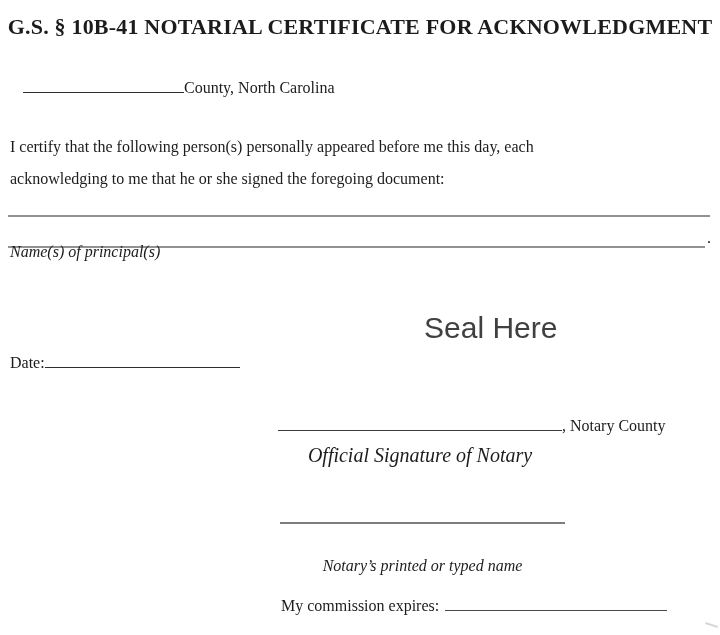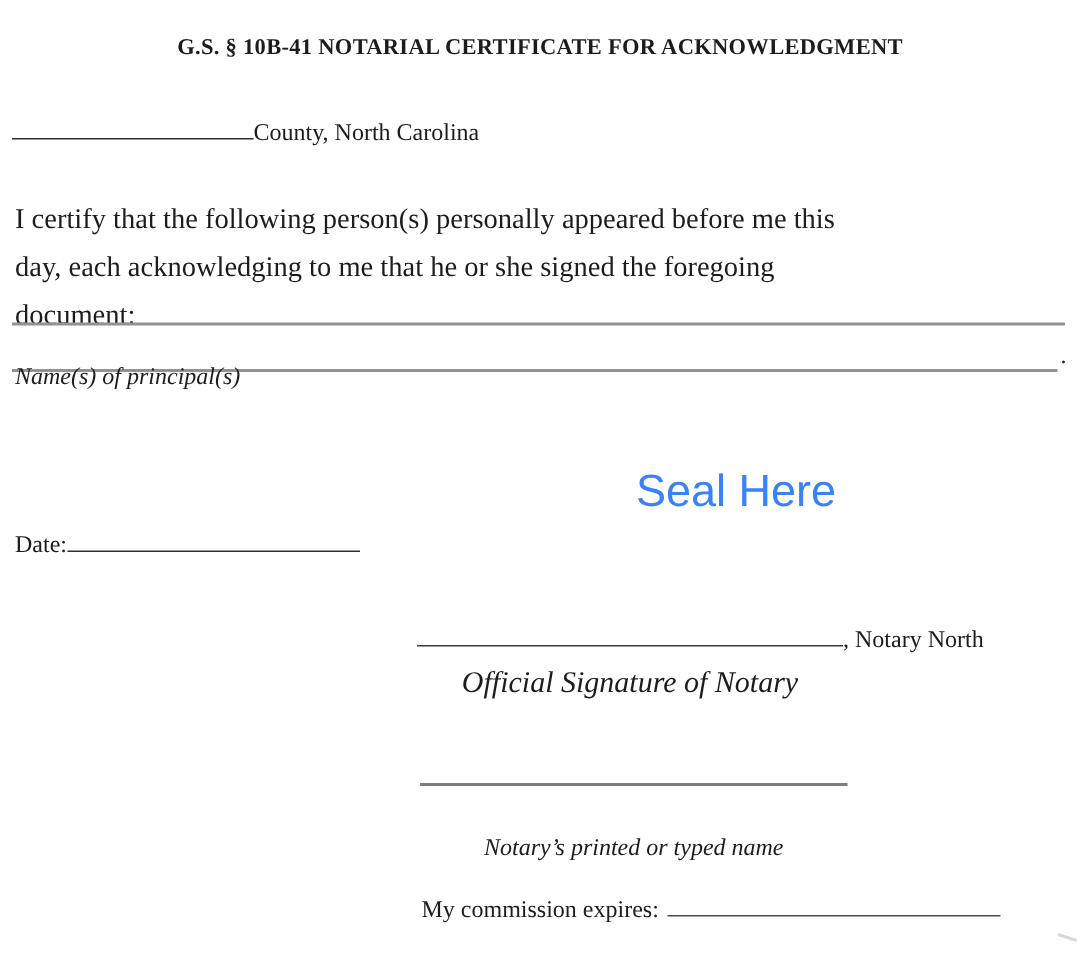--- a/index.html
+++ b/index.html
@@ -8,46 +8,46 @@
     width: 720px;
     height: 635px;
     background: #ffffff;
     font-family: "Liberation Serif", serif;
     color: #1c1c1c;
     overflow: hidden;
   }
   .title {
     position: absolute;
     top: 10px; left: 0; right: 0;
-    margin: 14px;
+    margin: 4px;
     text-align: center;
-    font-size: 15px;
+    font-size: 22px;
     font-weight: bold;
     font-family: "Liberation Serif", serif;
     letter-spacing: 0.2px;
   }
   .county-row {
     position: absolute;
-    top: 76px; left: 8px;
+    top: 76px; left: 23px;
     font-size: 16px;
     line-height: 24px;
     white-space: nowrap;
   }
   .blank {
     display: inline-block;
     height: 1em;
     border-bottom: 1.5px solid #2e2e2e;
   }
   .county-blank { width: 161px; }
   .certify {
     position: absolute;
     top: 131px; left: 10px;
     width: 578px;
     margin: 0;
-    font-size: 19px;
+    font-size: 16px;
     line-height: 32px;
   }
   .longline {
     position: absolute;
     left: 8px;
     height: 0;
     border-top: 2px solid #929292;
   }
   .line1 { top: 215px; width: 702px; }
   .line2 { top: 246px; width: 697px; }
@@ -61,21 +61,21 @@
     top: 243px; left: 10px;
     font-size: 16px;
     font-style: italic;
   }
   .seal-here {
     position: absolute;
     top: 313px; left: 424px;
     font-family: "Liberation Sans", sans-serif;
     font-size: 30px;
     line-height: 30px;
-    color: #3b82f6;
+    color: #404040;
     cursor: default;
   }
   .date-row {
     position: absolute;
     top: 351px; left: 10px;
     font-size: 16px;
     line-height: 22px;
     white-space: nowrap;
   }
   .date-blank { width: 195px; }
@@ -145,21 +145,21 @@
   <div class="longline line1"></div>
   <div class="longline line2"></div>
   <span class="period">.</span>
 
   <div class="principals-caption">Name(s) of principal(s)</div>
 
   <div class="seal-here">Seal Here</div>
 
   <div class="date-row"><span>Date:</span><span class="blank date-blank"></span></div>
 
-  <div class="sig-row"><span class="blank sig-blank"></span><span>, Notary North</span></div>
+  <div class="sig-row"><span class="blank sig-blank"></span><span>, Notary County</span></div>
 
   <div class="sig-caption">Official Signature of Notary</div>
 
   <div class="printed-line"></div>
 
   <div class="printed-caption">Notary’s printed or typed name</div>
 
   <div class="commission-row"><span>My commission expires:</span><span class="blank commission-blank"></span></div>
 
   <div class="corner-artifact"></div>

